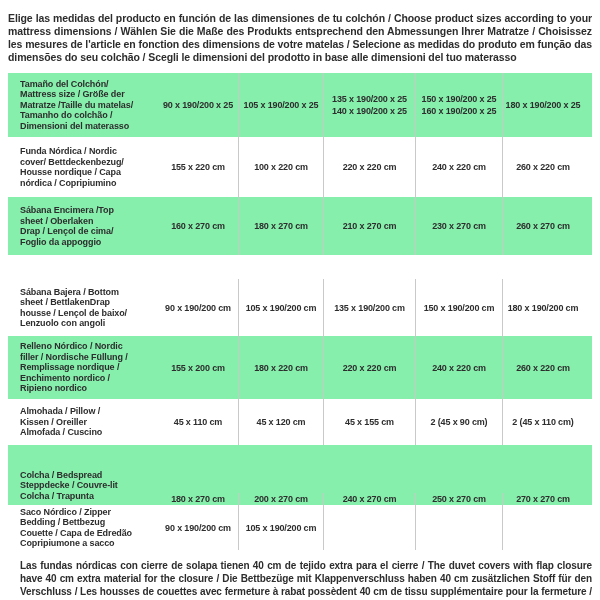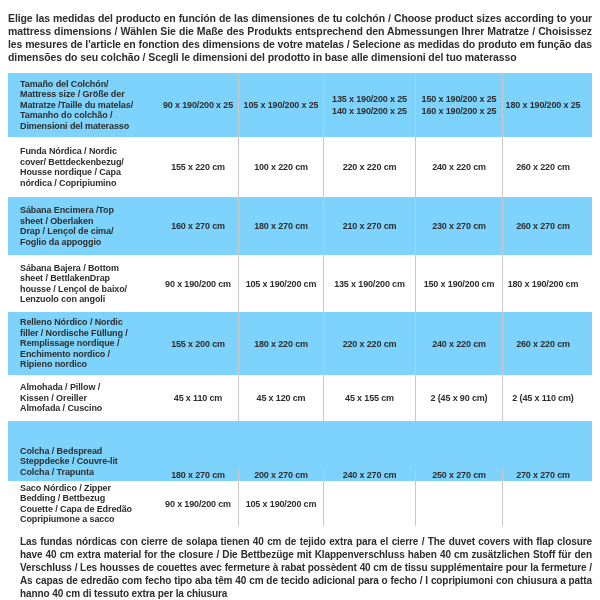--- a/index.html
+++ b/index.html
@@ -9,21 +9,21 @@
     color:#2d2d2d;
     -webkit-font-smoothing:antialiased;
   }
   .page{padding:12px 8px 10px 8px;}
   .intro{
     font-size:10.5px;line-height:13px;font-weight:bold;
     text-align:justify;margin:0 0 9px 0;letter-spacing:-0.1px;
   }
   .size-table{width:584px;}
   .row{display:flex;}
-  .row.stripe{background:#7dd3fc;}
+  .row.stripe{background:#86efac;}
   .cell{box-sizing:border-box;}
   .label{
     width:150px;padding:4px 6px 4px 12px;
     font-size:9px;line-height:10.5px;font-weight:bold;
     white-space:pre-line;display:flex;align-items:center;
     letter-spacing:-0.1px;
   }
   .val{
     display:flex;align-items:center;justify-content:center;
     text-align:center;font-size:9px;line-height:12px;font-weight:bold;
@@ -31,21 +31,21 @@
   }
   .c1{width:80px;}
   .c2{width:85px;}
   .c3{width:92px;}
   .c4{width:87px;}
   .c5{width:81px;}
   .c2,.c3,.c4,.c5{border-left:1px solid #c9c9c9;}
   .r1{height:64px;}
   .r2{height:60px;}
   .r3{height:58px;}
-  .r4{height:57px;}
+  .r4{height:57px;margin-top:24px;}
   .r5{height:63px;}
   .r6{height:46px;}
   .r7{height:60px;align-items:flex-end;}
   .r8{height:45px;}
   .footnote{
     font-size:10px;line-height:13px;font-weight:bold;
     text-align:justify;margin:9px 0 0 12px;letter-spacing:-0.1px;
   }
 </style>
 </head>

